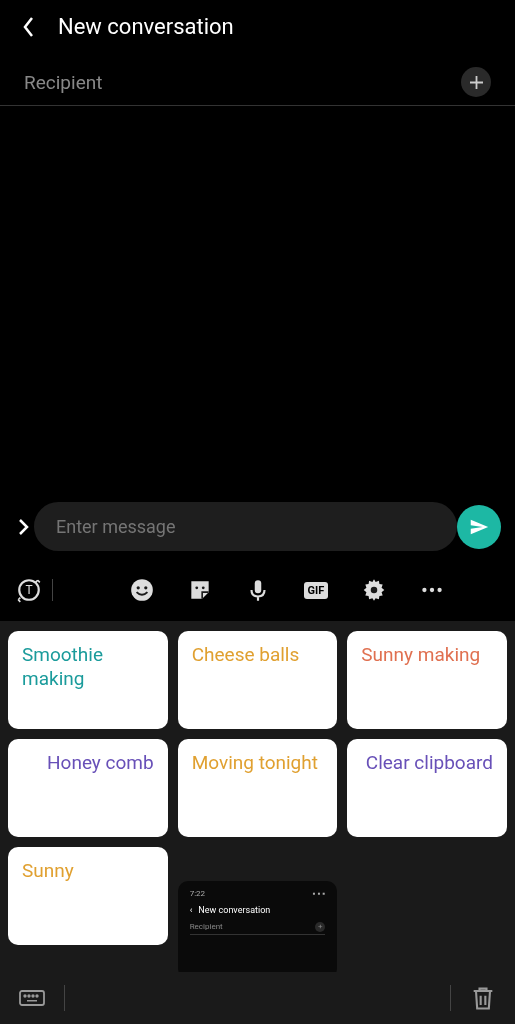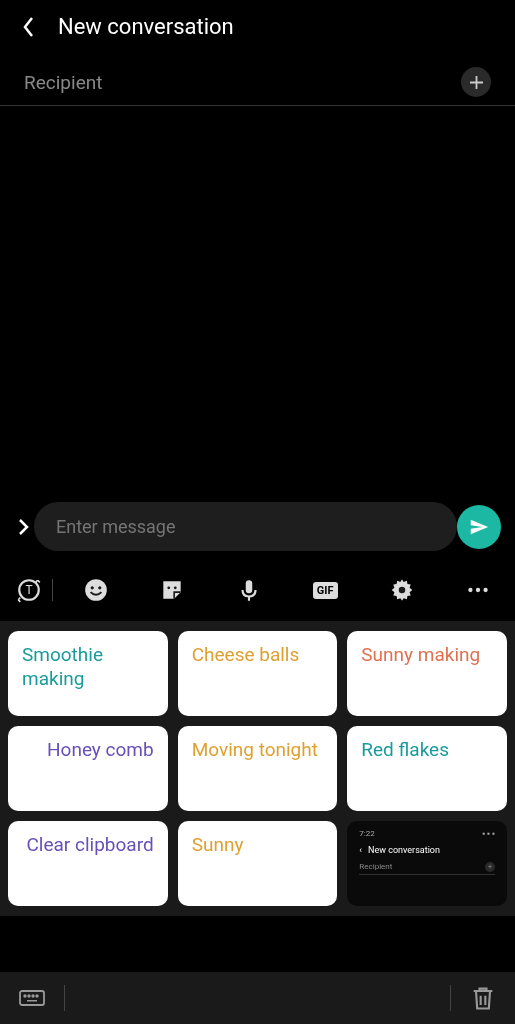--- a/index.html
+++ b/index.html
@@ -19,30 +19,30 @@
     .expand-icon { width: 20px; display: flex; align-items: center; justify-content: center; cursor: pointer; }
     .expand-icon svg { width: 12px; height: 18px; }
     .msg-input { flex: 1; background: #1e1e1e; border-radius: 26px; padding: 14px 22px; font-size: 18px; color: #666; border: none; outline: none; }
     .send-btn { width: 44px; height: 44px; border-radius: 50%; background: #1db8a4; display: flex; align-items: center; justify-content: center; cursor: pointer; }
     .send-btn svg { width: 22px; height: 22px; }
     
     .toolbar { display: flex; align-items: center; padding: 18px 16px; gap: 8px; }
     .toolbar-group { display: flex; align-items: center; gap: 6px; padding-right: 10px; }
     .tb-icon { width: 26px; height: 26px; display: flex; align-items: center; justify-content: center; cursor: pointer; color: #ddd; }
     .tb-divider { width: 1px; height: 22px; background: #444; margin: 0 4px; }
-    .toolbar-icons { flex: 1; display: flex; justify-content: space-between; align-items: center; padding: 0 8px; gap: 32px; }
+    .toolbar-icons { flex: 1; display: flex; justify-content: center; align-items: center; padding: 0 8px; gap: 32px; }
     
     .clipboard-panel { background: #1a1a1a; padding: 10px 8px; display: grid; grid-template-columns: 1fr 1fr 1fr; gap: 10px; }
-    .clip-card { background: #fff; border-radius: 10px; padding: 12px 14px; height: 85px; overflow: hidden; cursor: pointer; font-size: 19px; line-height: 1.25; }
+    .clip-card { background: #fff; border-radius: 10px; padding: 12px 14px; height: 98px; overflow: hidden; cursor: pointer; font-size: 19px; line-height: 1.25; }
     .clip-card.teal { color: #1a9b9b; }
     .clip-card.orange { color: #e0a030; }
     .clip-card.coral { color: #e07050; }
     .clip-card.purple { color: #6850b8; text-align: right; }
     .clip-card.teal2 { color: #1a9b9b; }
-    .clip-card.img { background: #0a0a0a; padding: 8px 12px; color: #fff; font-size: 9px; display: flex; flex-direction: column; gap: 4px; position: relative; }
+    .clip-card.img { background: #0a0a0a; padding: 8px 12px; color: #fff; font-size: 9px; display: flex; flex-direction: column; gap: 4px; position: relative; margin-top: 34px; }
     .img-top { display: flex; justify-content: space-between; font-size: 8px; color: #aaa; }
     .img-header { display: flex; align-items: center; gap: 6px; margin-top: 2px; }
     .img-recipient { display: flex; justify-content: space-between; align-items: center; font-size: 8px; color: #888; margin-top: 2px; border-bottom: 1px solid #333; padding-bottom: 2px; }
     .img-plus { width: 10px; height: 10px; border-radius: 50%; background: #2a2a2a; display: flex; align-items: center; justify-content: center; font-size: 8px; }
     
     .bottom-bar { position: absolute; bottom: 0; left: 0; right: 0; height: 52px; background: #1a1a1a; display: flex; align-items: center; padding: 0 18px; }
     .bb-icon { width: 28px; height: 28px; display: flex; align-items: center; justify-content: center; cursor: pointer; color: #999; }
     .bb-divider { width: 1px; height: 26px; background: #444; margin-left: 18px; }
     .bb-spacer { flex: 1; }
     .bb-divider-r { width: 1px; height: 26px; background: #444; margin-right: 18px; }
@@ -136,21 +136,20 @@
     </div>
   </div>
 </div>
 
 <div class="clipboard-panel">
   <div class="clip-card teal">Smoothie making</div>
   <div class="clip-card orange">Cheese balls</div>
   <div class="clip-card coral">Sunny making</div>
   <div class="clip-card purple">Honey comb</div>
   <div class="clip-card orange">Moving tonight</div>
-  <div class="clip-card teal2">Red flakes</div>
   <div class="clip-card purple">Clear clipboard</div>
   <div class="clip-card orange">Sunny</div>
   <div class="clip-card img">
     <div class="img-top">
       <span>7:22</span>
       <span>▪ ▪ ▪</span>
     </div>
     <div class="img-header">
       <span style="font-size:9px">‹</span>
       <span>New conversation</span>

